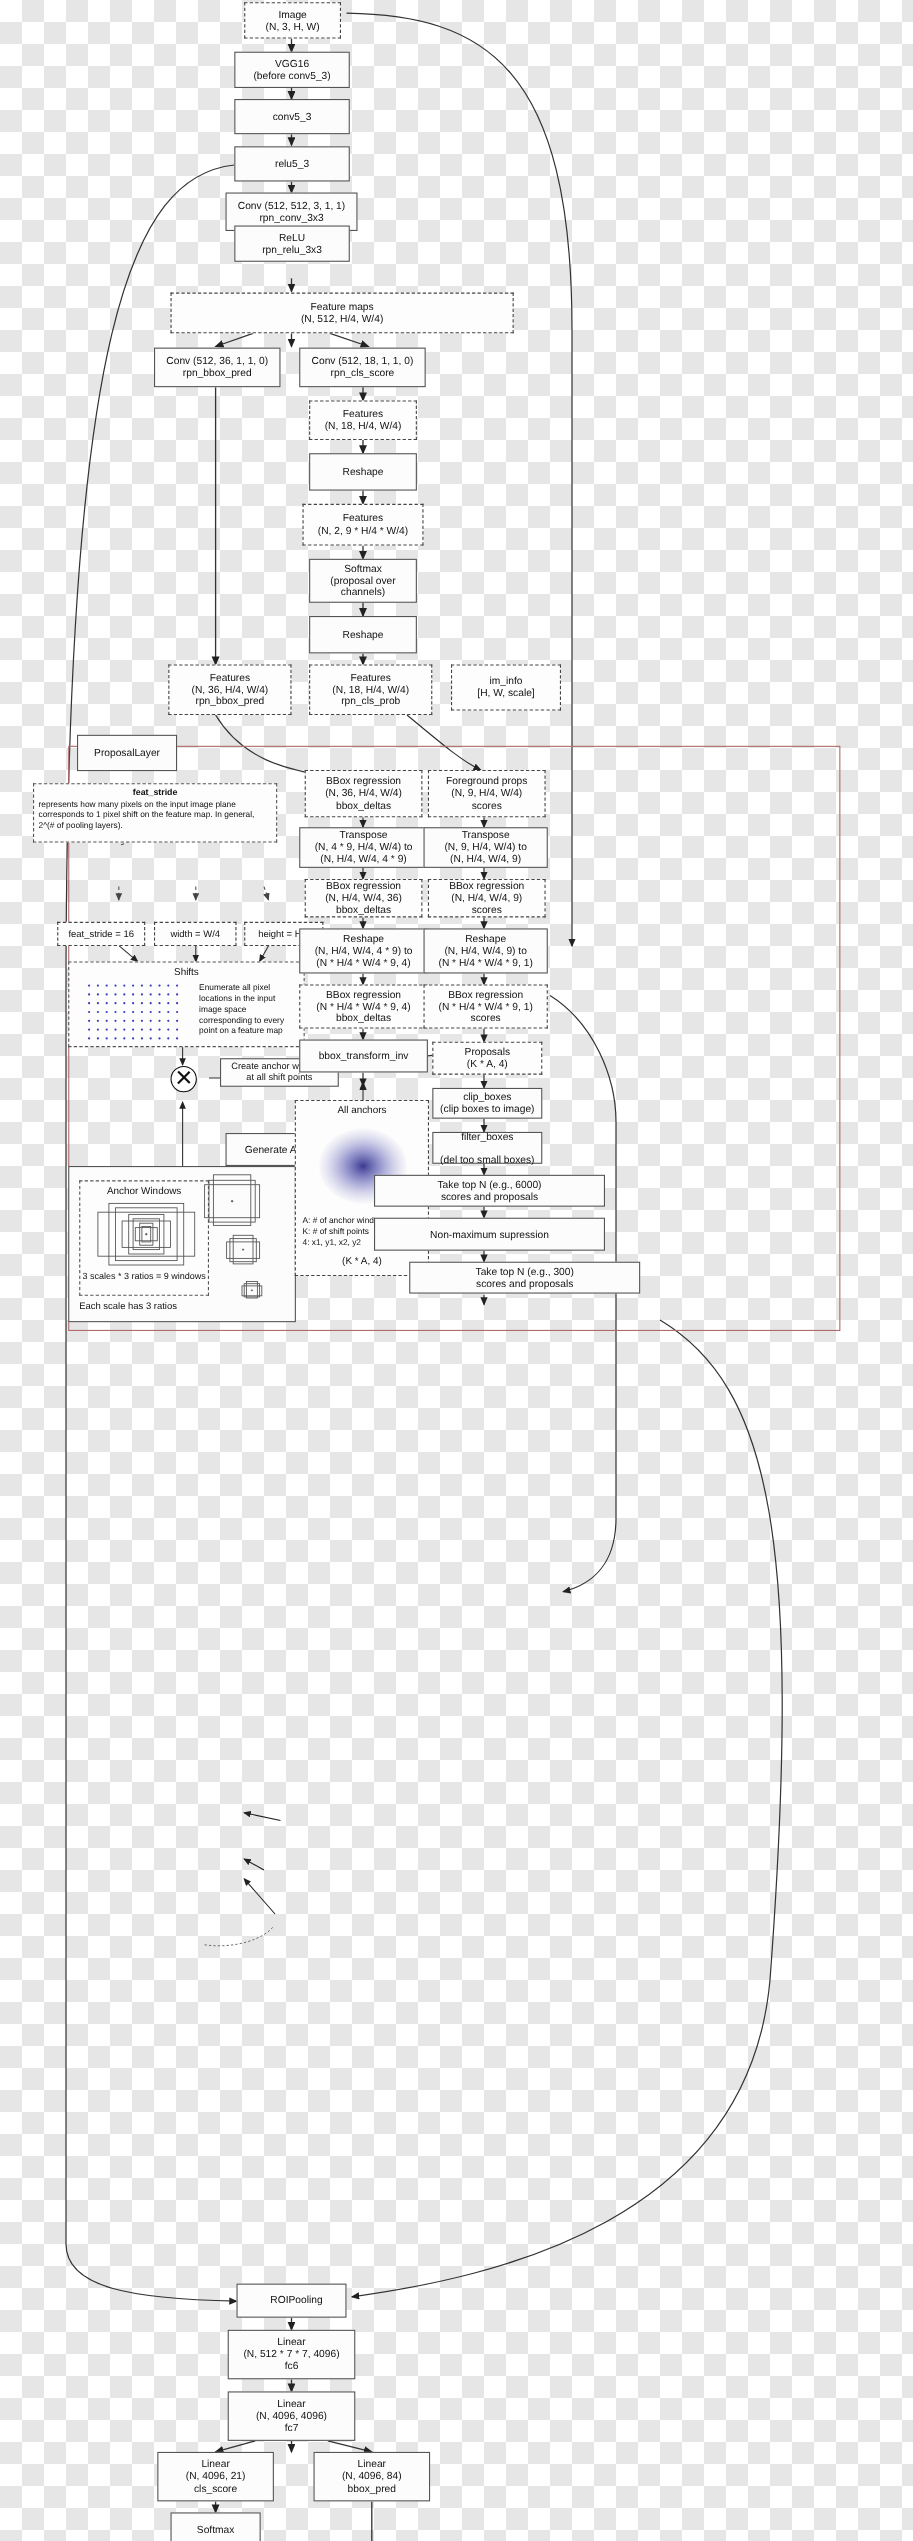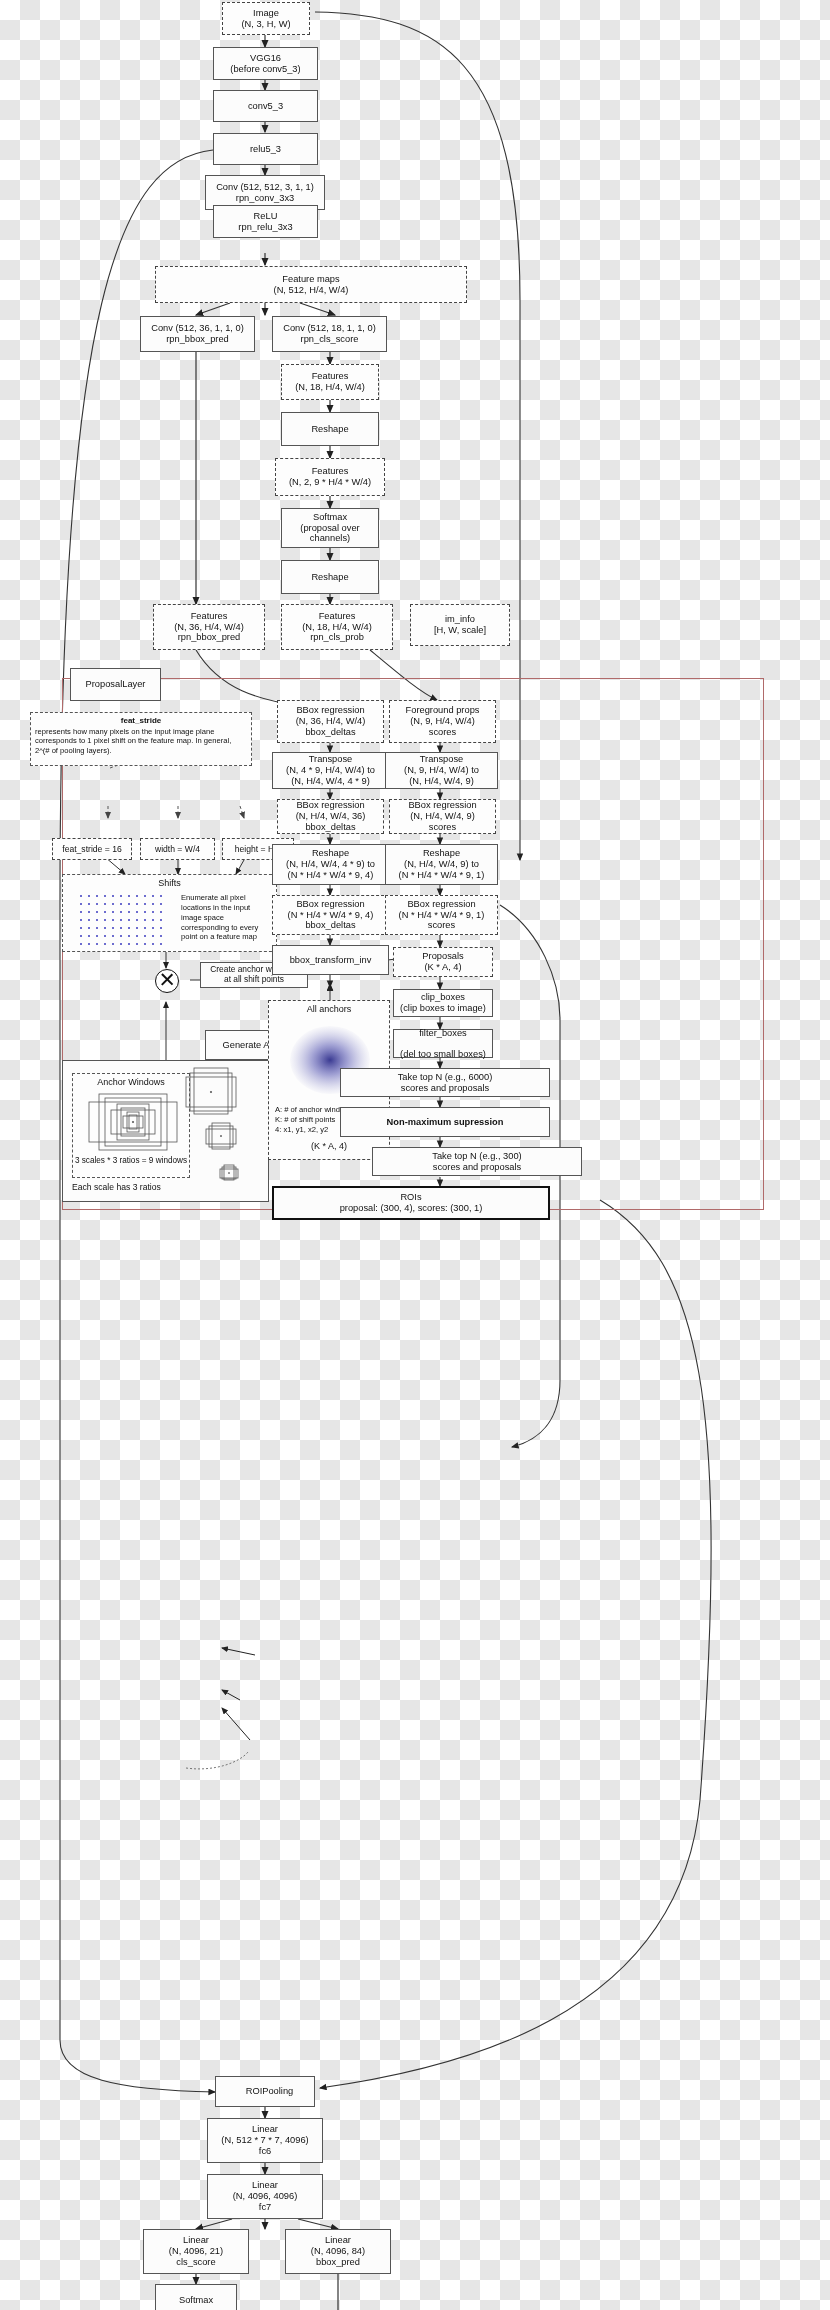--- a/index.html
+++ b/index.html
@@ -502,30 +502,26 @@
     <span class="l">(clip boxes to image)</span>
   </div>
   <div class="node" style="left:393px;top:1029px;width:100px;height:29px;gap:10px;">
     <span class="l">filter_boxes</span>
     <span class="l">(del too small boxes)</span>
   </div>
   <div class="node" style="left:340px;top:1068px;width:210px;height:29px;">
     <span class="l">Take top N (e.g., 6000)</span>
     <span class="l">scores and proposals</span>
   </div>
-  <div class="node" style="left:340px;top:1107px;width:210px;height:30px;font-weight:bold;">
+  <div class="node" style="left:340px;top:1107px;width:210px;height:30px;">
     <span class="l">Non-maximum supression</span>
   </div>
   <div class="node" style="left:340px;top:1147px;width:210px;height:29px;margin-left:32px;">
     <span class="l">Take top N (e.g., 300)</span>
     <span class="l">scores and proposals</span>
-  </div>
-  <div class="node thick" style="left:272px;top:1186px;width:278px;height:34px;">
-    <span class="l">ROIs</span>
-    <span class="l">proposal: (300, 4), scores: (300, 1)</span>
   </div>
 
   <div class="node" style="left:215px;top:2076px;width:100px;height:31px;padding-left:12px;">
     <span class="l">ROIPooling</span>
   </div>
 
   <div class="node" style="left:207px;top:2118px;width:116px;height:45px;">
     <span class="l">Linear</span>
     <span class="l">(N, 512 * 7 * 7, 4096)</span>
     <span class="l">fc6</span>

